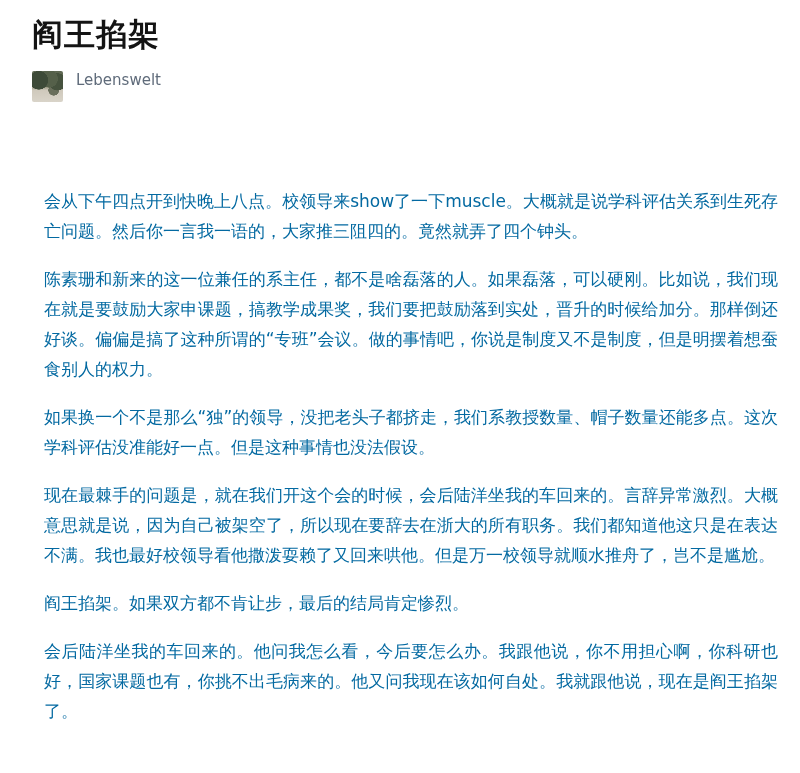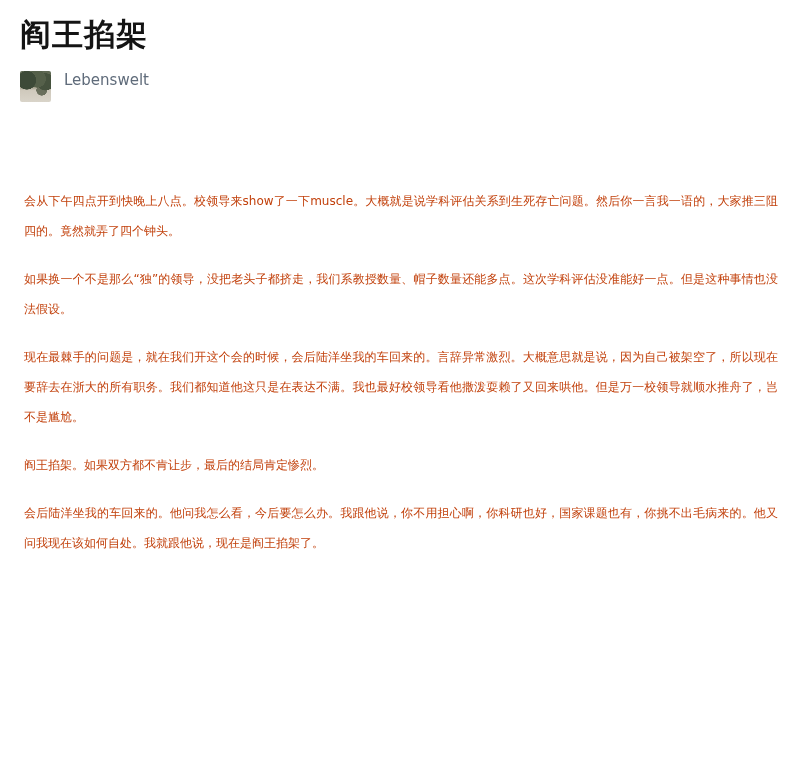--- a/index.html
+++ b/index.html
@@ -6,21 +6,21 @@
   html, body {
     width: 800px;
     background: #ffffff;
     font-family: "DejaVu Sans", "Liberation Sans", sans-serif;
   }
   .page {
     width: 800px;
     height: 773px;
     background: #ffffff;
     overflow: hidden;
-    padding: 14px 22px 0 20px;
+    padding: 14px 22px 0 32px;
   }
   .article-title {
     font-size: 31px;
     line-height: 40px;
     font-weight: 700;
     color: #141414;
     letter-spacing: 1px;
   }
   .author-row {
     margin-top: 17px;
@@ -50,41 +50,42 @@
   .author-meta {
     margin-left: 11px;
     font-size: 14px;
     color: #9b9fa6;
     letter-spacing: 0.3px;
   }
   .article-body {
     margin-top: 84px;
   }
   .article-body p {
-    font-size: 12px;
+    font-size: 17px;
     line-height: 30px;
-    color: #c2410c;
-    margin: 0 0 18px 4px;
+    color: #0369a1;
+    margin: 0 0 18px 12px;
     text-align: justify;
     word-break: break-all;
   }
 </style>
 </head>
 <body>
 
 <div class="page">
 
   <h1 class="article-title">阎王掐架</h1>
 
   <div class="author-row">
     <div class="avatar"></div>
     <span class="author-name">Lebenswelt</span>
   </div>
 
   <div class="article-body">
       <p>会从下午四点开到快晚上八点。校领导来show了一下muscle。大概就是说学科评估关系到生死存亡问题。然后你一言我一语的，大家推三阻四的。竟然就弄了四个钟头。</p>
+      <p>陈素珊和新来的这一位兼任的系主任，都不是啥磊落的人。如果磊落，可以硬刚。比如说，我们现在就是要鼓励大家申课题，搞教学成果奖，我们要把鼓励落到实处，晋升的时候给加分。那样倒还好谈。偏偏是搞了这种所谓的“专班”会议。做的事情吧，你说是制度又不是制度，但是明摆着想蚕食别人的权力。</p>
       <p>如果换一个不是那么“独”的领导，没把老头子都挤走，我们系教授数量、帽子数量还能多点。这次学科评估没准能好一点。但是这种事情也没法假设。</p>
       <p>现在最棘手的问题是，就在我们开这个会的时候，会后陆洋坐我的车回来的。言辞异常激烈。大概意思就是说，因为自己被架空了，所以现在要辞去在浙大的所有职务。我们都知道他这只是在表达不满。我也最好校领导看他撒泼耍赖了又回来哄他。但是万一校领导就顺水推舟了，岂不是尴尬。</p>
       <p>阎王掐架。如果双方都不肯让步，最后的结局肯定惨烈。</p>
       <p>会后陆洋坐我的车回来的。他问我怎么看，今后要怎么办。我跟他说，你不用担心啊，你科研也好，国家课题也有，你挑不出毛病来的。他又问我现在该如何自处。我就跟他说，现在是阎王掐架了。</p>
     </div>
 
 </div>
 
 </body></html>

